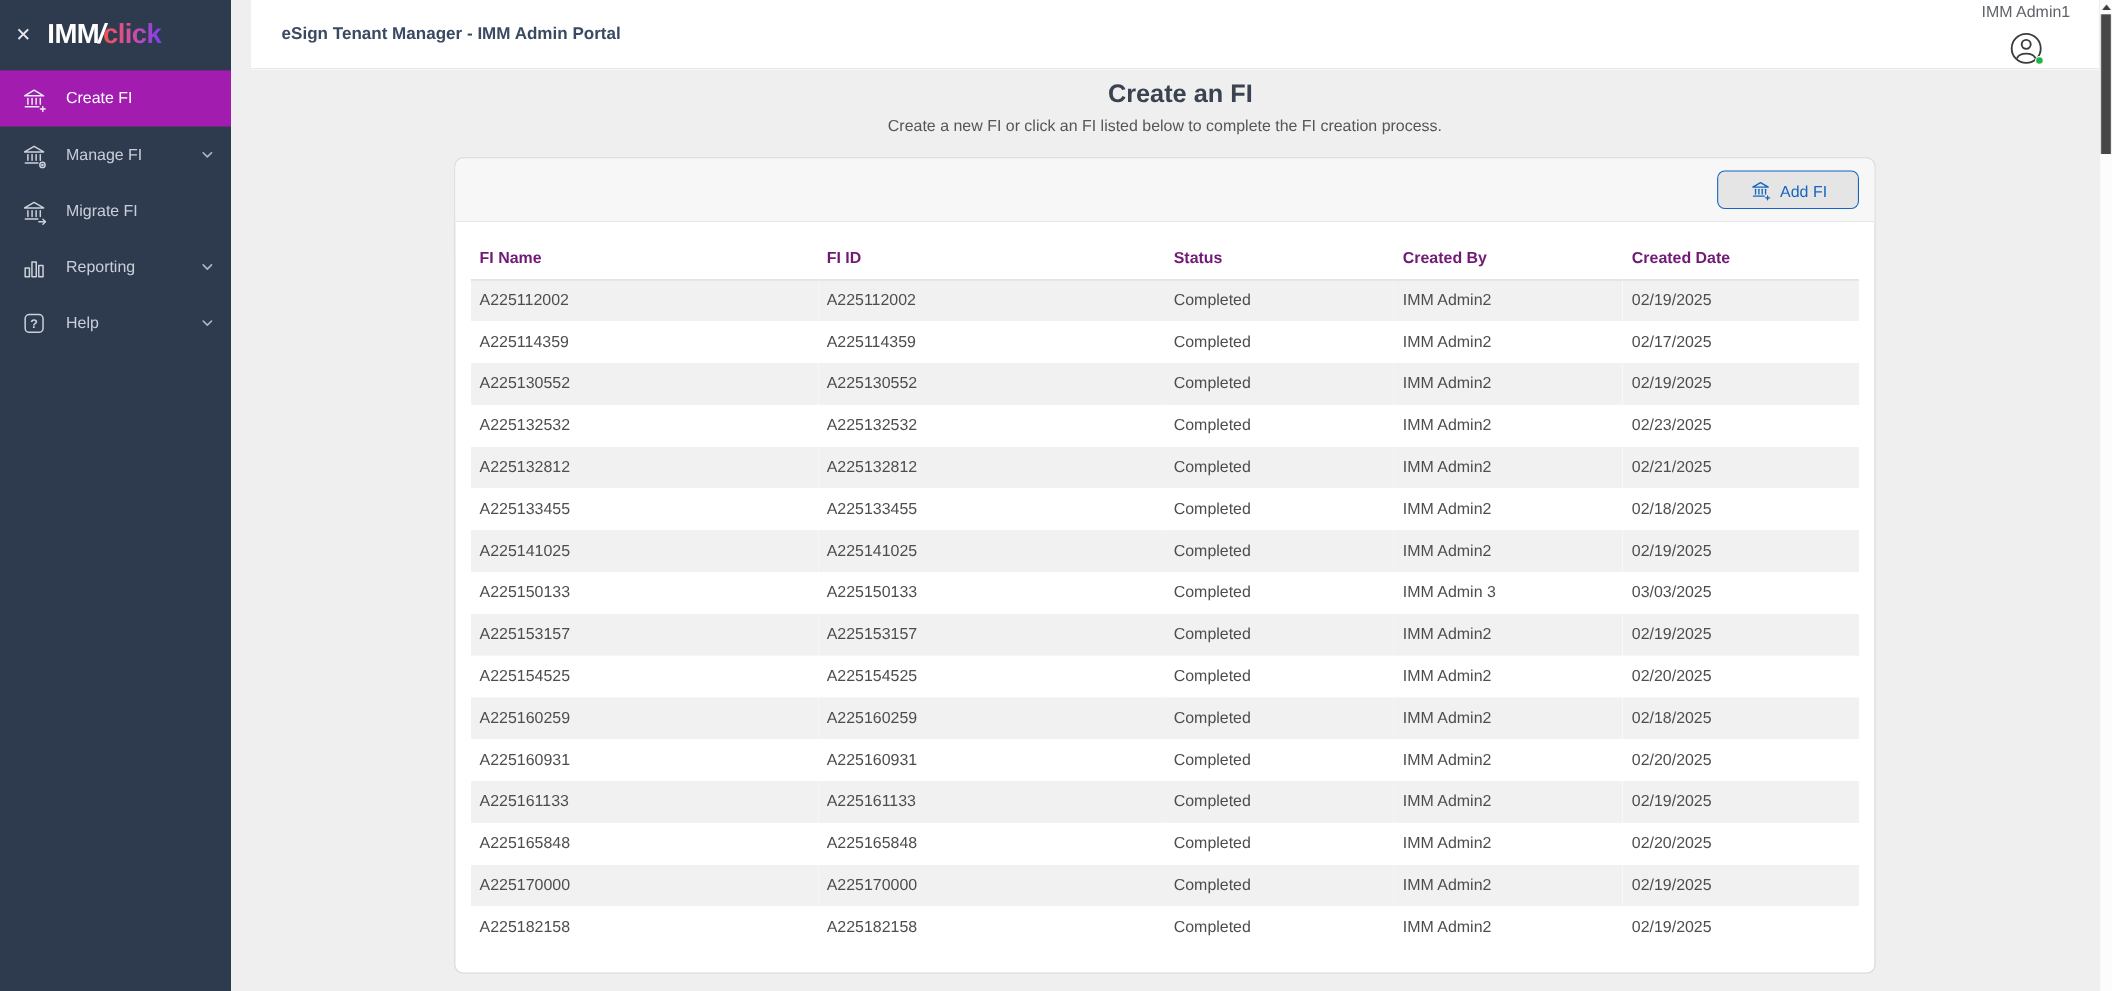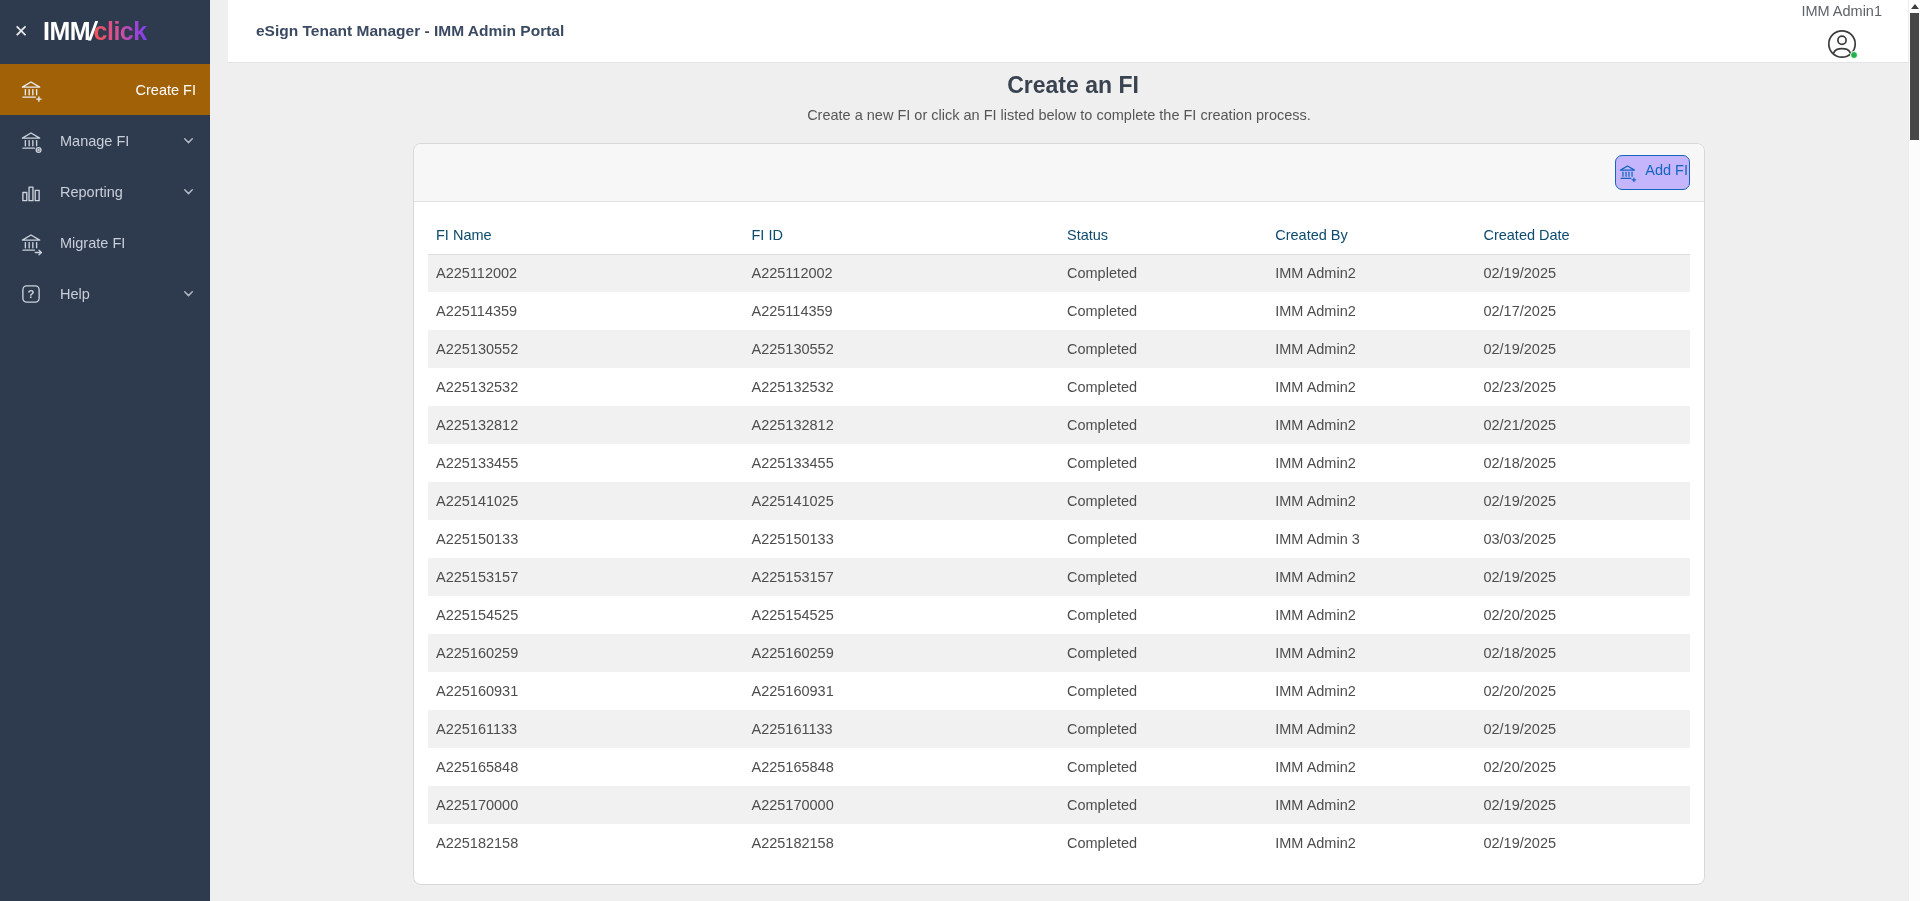--- a/index.html
+++ b/index.html
@@ -18,21 +18,21 @@
   .logo-slash { color:#ffffff; font-style:italic; margin:0 -2px 0 -1px; }
   .logo-esign { color:#b04ad0; }
   @supports ((-webkit-background-clip:text) or (background-clip:text)) {
     .logo-esign {
       background:linear-gradient(90deg,#f15353 0%,#d44fa0 48%,#7b3ff2 100%);
       -webkit-background-clip:text; background-clip:text; color:transparent;
     }
   }
   .nav { margin-top:1px; }
   .nav-item { height:51px; display:flex; align-items:center; padding:0 14px 0 18px; color:#c9cfd9; font-size:14.5px; cursor:pointer; position:relative; }
-  .nav-item.active { background:#a16207; color:#ffffff;justify-content:space-between; }
+  .nav-item.active { background:#a21caf; color:#ffffff; }
   .nav-icon { width:26px; height:26px; margin-right:16px; flex:0 0 26px; display:flex; align-items:center; justify-content:center; }
   .nav-icon svg { width:26px; height:26px; stroke:#ccd2dc; fill:none; stroke-width:1.25; stroke-linecap:round; stroke-linejoin:round; }
   .nav-item.active .nav-icon svg { stroke:#e9edf3; }
   .chevron { position:absolute; right:15px; top:50%; transform:translateY(-50%); width:13px; height:13px; }
   .chevron svg { width:13px; height:13px; stroke:#aeb6c2; fill:none; stroke-width:1.4; stroke-linecap:round; stroke-linejoin:round; }
 
   
   .topbar { position:fixed; left:228px; top:0; right:12px; height:63px; background:#ffffff; display:flex; align-items:center; padding:0 26px 0 28px; border-bottom:1px solid #e4e4e8; z-index:10; }
   .topbar-title { font-size:15.5px; font-weight:bold; color:#3b4a63; }
   .user-menu { margin-left:auto; display:flex; align-items:center; gap:9px; cursor:pointer;flex-direction:column; }
@@ -41,29 +41,29 @@
   .avatar svg { width:32px; height:32px; stroke:#3c3c3c; fill:none; stroke-width:1.7; stroke-linecap:round; }
   .status-dot { position:absolute; right:0; bottom:1px; width:8px; height:8px; border-radius:50%; background:#21b24b; border:1.5px solid #ffffff; }
 
   
   .content { position:absolute; left:210px; top:63px; right:12px; bottom:0; background:#efefef; padding-top:9px; overflow:hidden; }
   .page-title { text-align:center; font-size:23px; font-weight:bold; color:#3a4350;padding-left:28px; }
   .page-subtitle { text-align:center; font-size:14.5px; color:#565656; margin-top:8px; }
 
   .card { width:1292px; margin:20px auto 0; background:#ffffff; border:1px solid #d8d8d8; border-radius:8px; }
   .card-toolbar { height:58px; background:#f7f7f7; border-bottom:1px solid #e3e3e3; border-radius:8px 8px 0 0; display:flex; align-items:center; justify-content:flex-end; padding:0 14px; }
-  .add-btn { display:flex; align-items:flex-start; gap:7px; border:1px solid #1565c0; color:#1565c0; background:#c4b5fd; border-radius:7px; padding:6px 1px; font-size:14.5px; cursor:pointer; }
+  .add-btn { display:flex; align-items:flex-end; gap:7px; border:1px solid #1565c0; color:#1565c0; background:#e5e5e5; border-radius:7px; padding:6px 28px; font-size:14.5px; cursor:pointer; }
   .add-btn svg { width:21px; height:21px; stroke:#1565c0; fill:none; stroke-width:1.4; stroke-linecap:round; stroke-linejoin:round; }
 
   .table-wrap { padding:14px 14px 22px; }
   table { width:100%; border-collapse:collapse; table-layout:fixed; }
   col.c1, col.c2 { width:25%; }
   col.c3, col.c4 { width:16.5%; }
   col.c5 { width:17%; }
-  th { text-align:left; font-size:14.5px; font-weight:normal; color:#0c4a6e; height:38px; padding:0 8px; border-bottom:1px solid #dedede; }
+  th { text-align:left; font-size:14.5px; font-weight:bold; color:#701a75; height:38px; padding:0 8px; border-bottom:1px solid #dedede; }
   td { font-size:14.5px; color:#4d4d4d; height:38px; padding:0 8px; overflow:hidden; white-space:nowrap; }
   tbody tr { cursor:pointer; }
   tbody tr:nth-child(odd) { background:#f1f1f1; }
 
   
   .scrollbar { position:fixed; right:0; top:0; width:12px; height:100%; background:#fcfcfc; border-left:1px solid #ececec; z-index:30; }
   .scroll-up-arrow { position:absolute; top:4px; left:2px; width:0; height:0; border-left:4px solid transparent; border-right:4px solid transparent; border-bottom:5px solid #3c3c3c; cursor:pointer; }
   .scroll-thumb { position:absolute; top:13px; left:1px; width:9px; height:127px; background:#474747; cursor:pointer; }
 </style>
 </head>
@@ -107,45 +107,45 @@
       </span>
       <span>Manage FI</span>
       <span class="chevron"><svg viewBox="0 0 12 12">
             <path d="M2.5 4 L6 7.5 L9.5 4"></path>
           </svg></span>
     </div>
 
     <div class="nav-item">
       <span class="nav-icon">
         <svg viewBox="0 0 24 24">
-            <rect x="4.5" y="12.5" width="3.6" height="7.5"></rect>
-            <rect x="10.2" y="7.5" width="3.6" height="12.5"></rect>
-            <rect x="15.9" y="10.5" width="3.6" height="9.5"></rect>
-          </svg>
-      </span>
-      <span>Reporting</span>
-      <span class="chevron"><svg viewBox="0 0 12 12">
-            <path d="M2.5 4 L6 7.5 L9.5 4"></path>
-          </svg></span>
-    </div>
-
-    <div class="nav-item">
-      <span class="nav-icon">
-        <svg viewBox="0 0 24 24">
             <path d="M4 9.3 L12 4.6 L20 9.3 Z"></path>
             <line x1="6.8" y1="11.6" x2="6.8" y2="16.4"></line>
             <line x1="10.3" y1="11.6" x2="10.3" y2="16.4"></line>
             <line x1="13.7" y1="11.6" x2="13.7" y2="16.4"></line>
             <line x1="17.2" y1="11.6" x2="17.2" y2="16.4"></line>
             <line x1="4.6" y1="18.6" x2="15.2" y2="18.6"></line>
             <line x1="16" y1="20.8" x2="21.4" y2="20.8"></line>
             <path d="M19.4 18.7 L21.5 20.8 L19.4 22.9"></path>
           </svg>
       </span>
       <span>Migrate FI</span>
+    </div>
+
+    <div class="nav-item">
+      <span class="nav-icon">
+        <svg viewBox="0 0 24 24">
+            <rect x="4.5" y="12.5" width="3.6" height="7.5"></rect>
+            <rect x="10.2" y="7.5" width="3.6" height="12.5"></rect>
+            <rect x="15.9" y="10.5" width="3.6" height="9.5"></rect>
+          </svg>
+      </span>
+      <span>Reporting</span>
+      <span class="chevron"><svg viewBox="0 0 12 12">
+            <path d="M2.5 4 L6 7.5 L9.5 4"></path>
+          </svg></span>
     </div>
 
     <div class="nav-item">
       <span class="nav-icon">
         <svg viewBox="0 0 24 24">
             <rect x="4.5" y="4.5" width="15" height="15" rx="3.5"></rect>
             <text x="12" y="16" text-anchor="middle" font-size="10.5" font-weight="bold" fill="#ccd2dc" stroke="none">?</text>
           </svg>
       </span>
       <span>Help</span>

